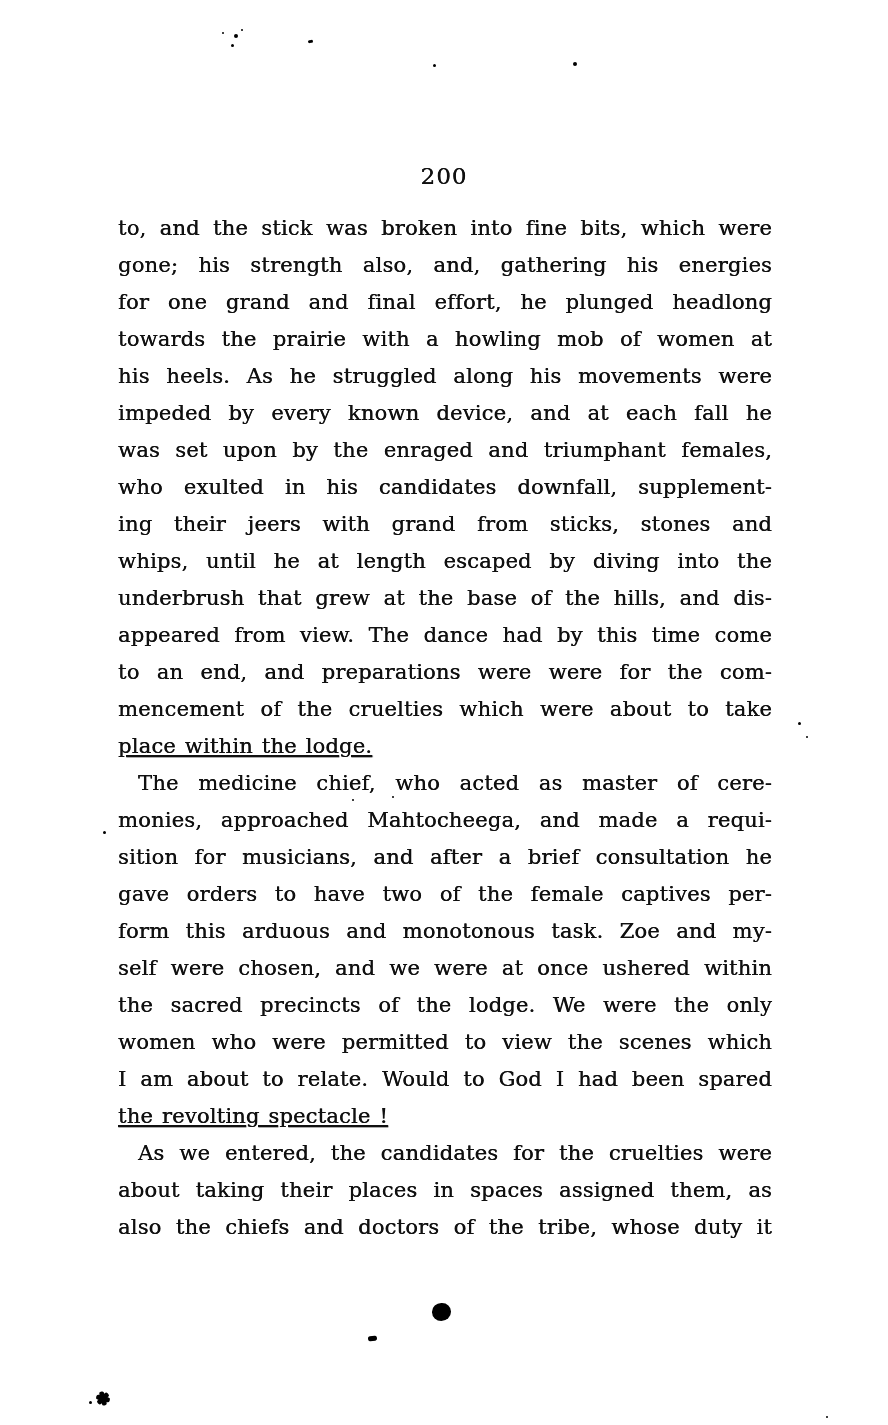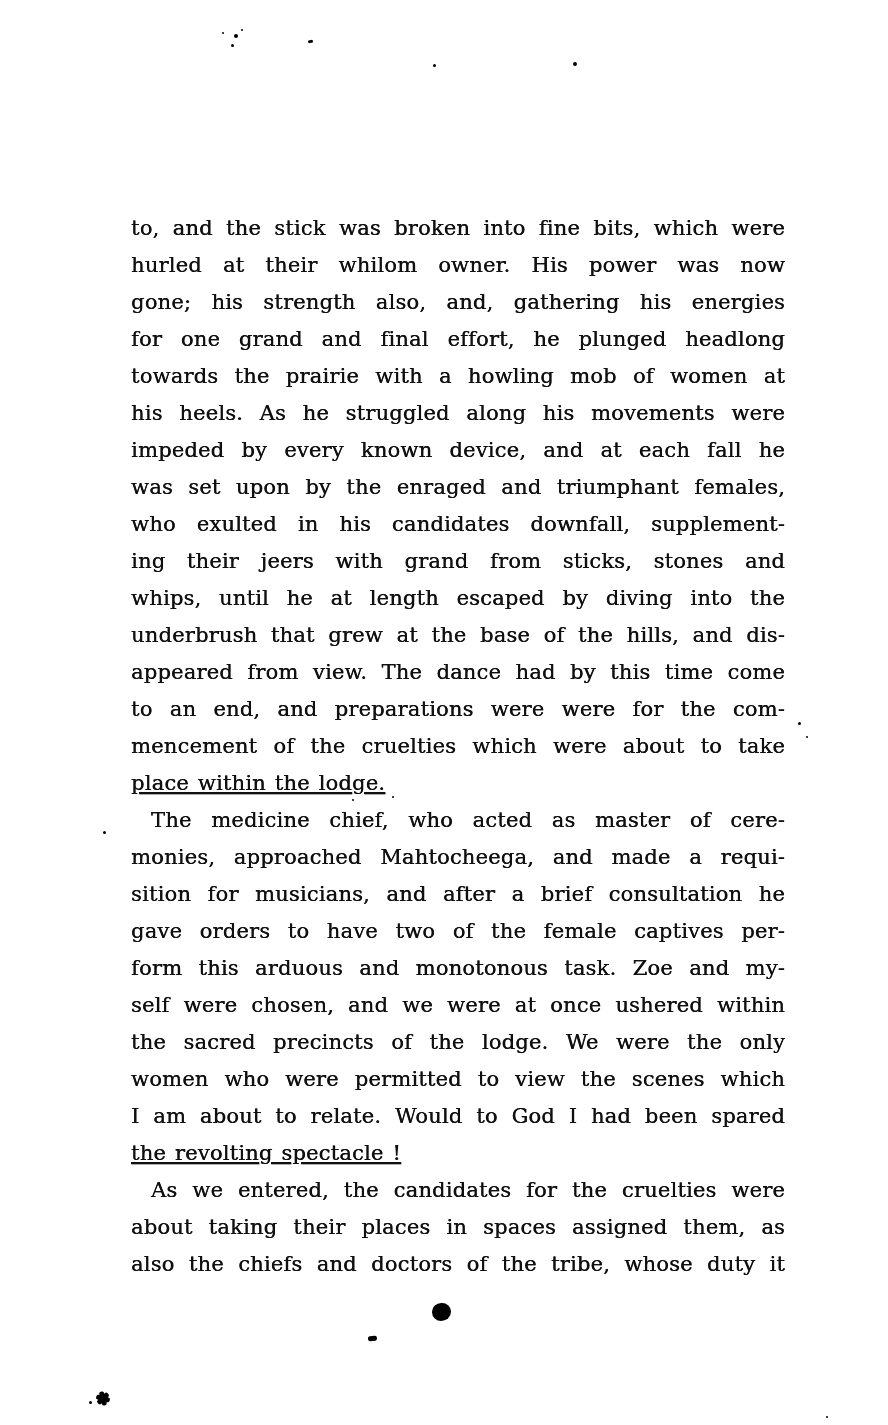--- a/index.html
+++ b/index.html
@@ -22,21 +22,21 @@
     left: 0;
     width: 888px;
     text-align: center;
     font-size: 23px;
     letter-spacing: 1px;
     text-shadow: 0.3px 0.3px 0 currentColor;
   }
   .text-block {
     position: absolute;
     top: 210px;
-    left: 131px;
+    left: 118px;
     width: 654px;
   }
   .line {
     height: 37px;
     line-height: 37px;
     font-size: 21px;
     letter-spacing: 0.2px;
     word-spacing: 2px;
     white-space: normal;
     text-align: justify;
@@ -59,24 +59,24 @@
     content: ""; position: absolute; left: 0; top: 0;
     width: 14px; height: 5px; background: #000; border-radius: 2px;
   }
   .art.star::before { transform: rotate(60deg); }
   .art.star::after  { transform: rotate(-60deg); }
 </style>
 </head>
 <body>
 
 <div class="page">
+  <div class="page-number">200</div>
 
   <div class="text-block">
       <div class="line">to, and the stick was broken into fine bits, which were</div>
-      <div class="line">hurled at their whilom owner.  His power was now</div>
       <div class="line">gone; his strength also, and, gathering his energies</div>
       <div class="line">for one grand and final effort, he plunged headlong</div>
       <div class="line">towards the prairie with a howling mob of women at</div>
       <div class="line">his heels.  As he struggled along his movements were</div>
       <div class="line">impeded by every known device, and at each fall he</div>
       <div class="line">was set upon by the enraged and triumphant females,</div>
       <div class="line">who exulted in his candidates downfall, supplement-</div>
       <div class="line">ing their jeers with grand from sticks, stones and</div>
       <div class="line">whips, until he at length escaped by diving into the</div>
       <div class="line">underbrush that grew at the base of the hills, and dis-</div>

